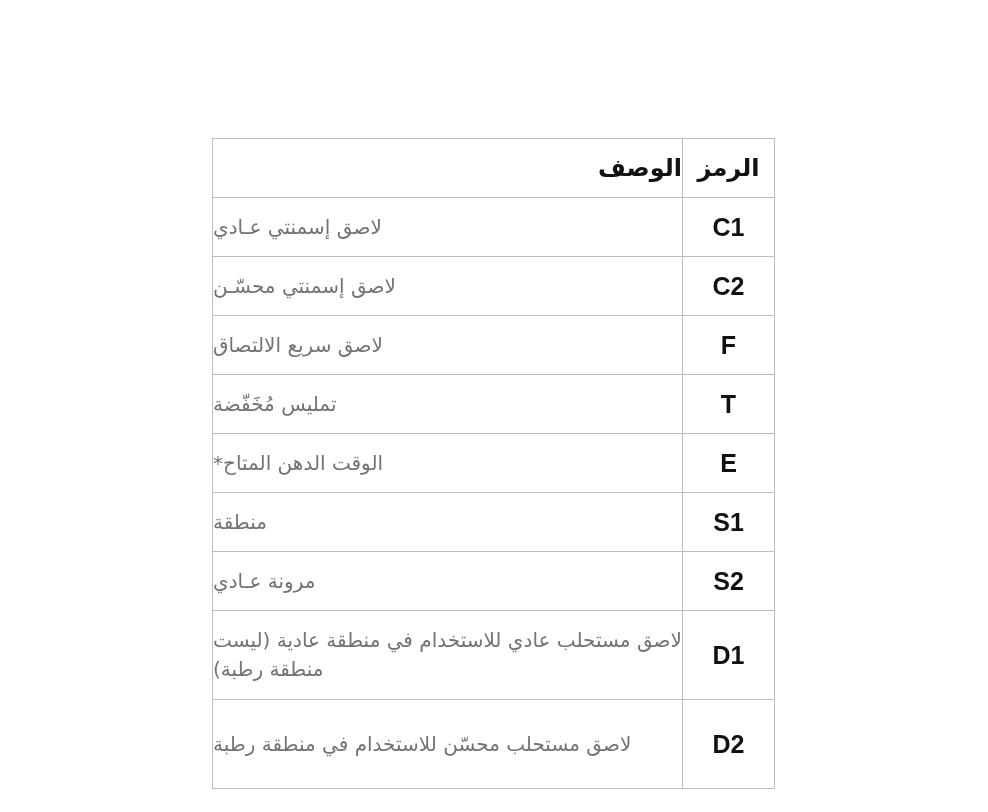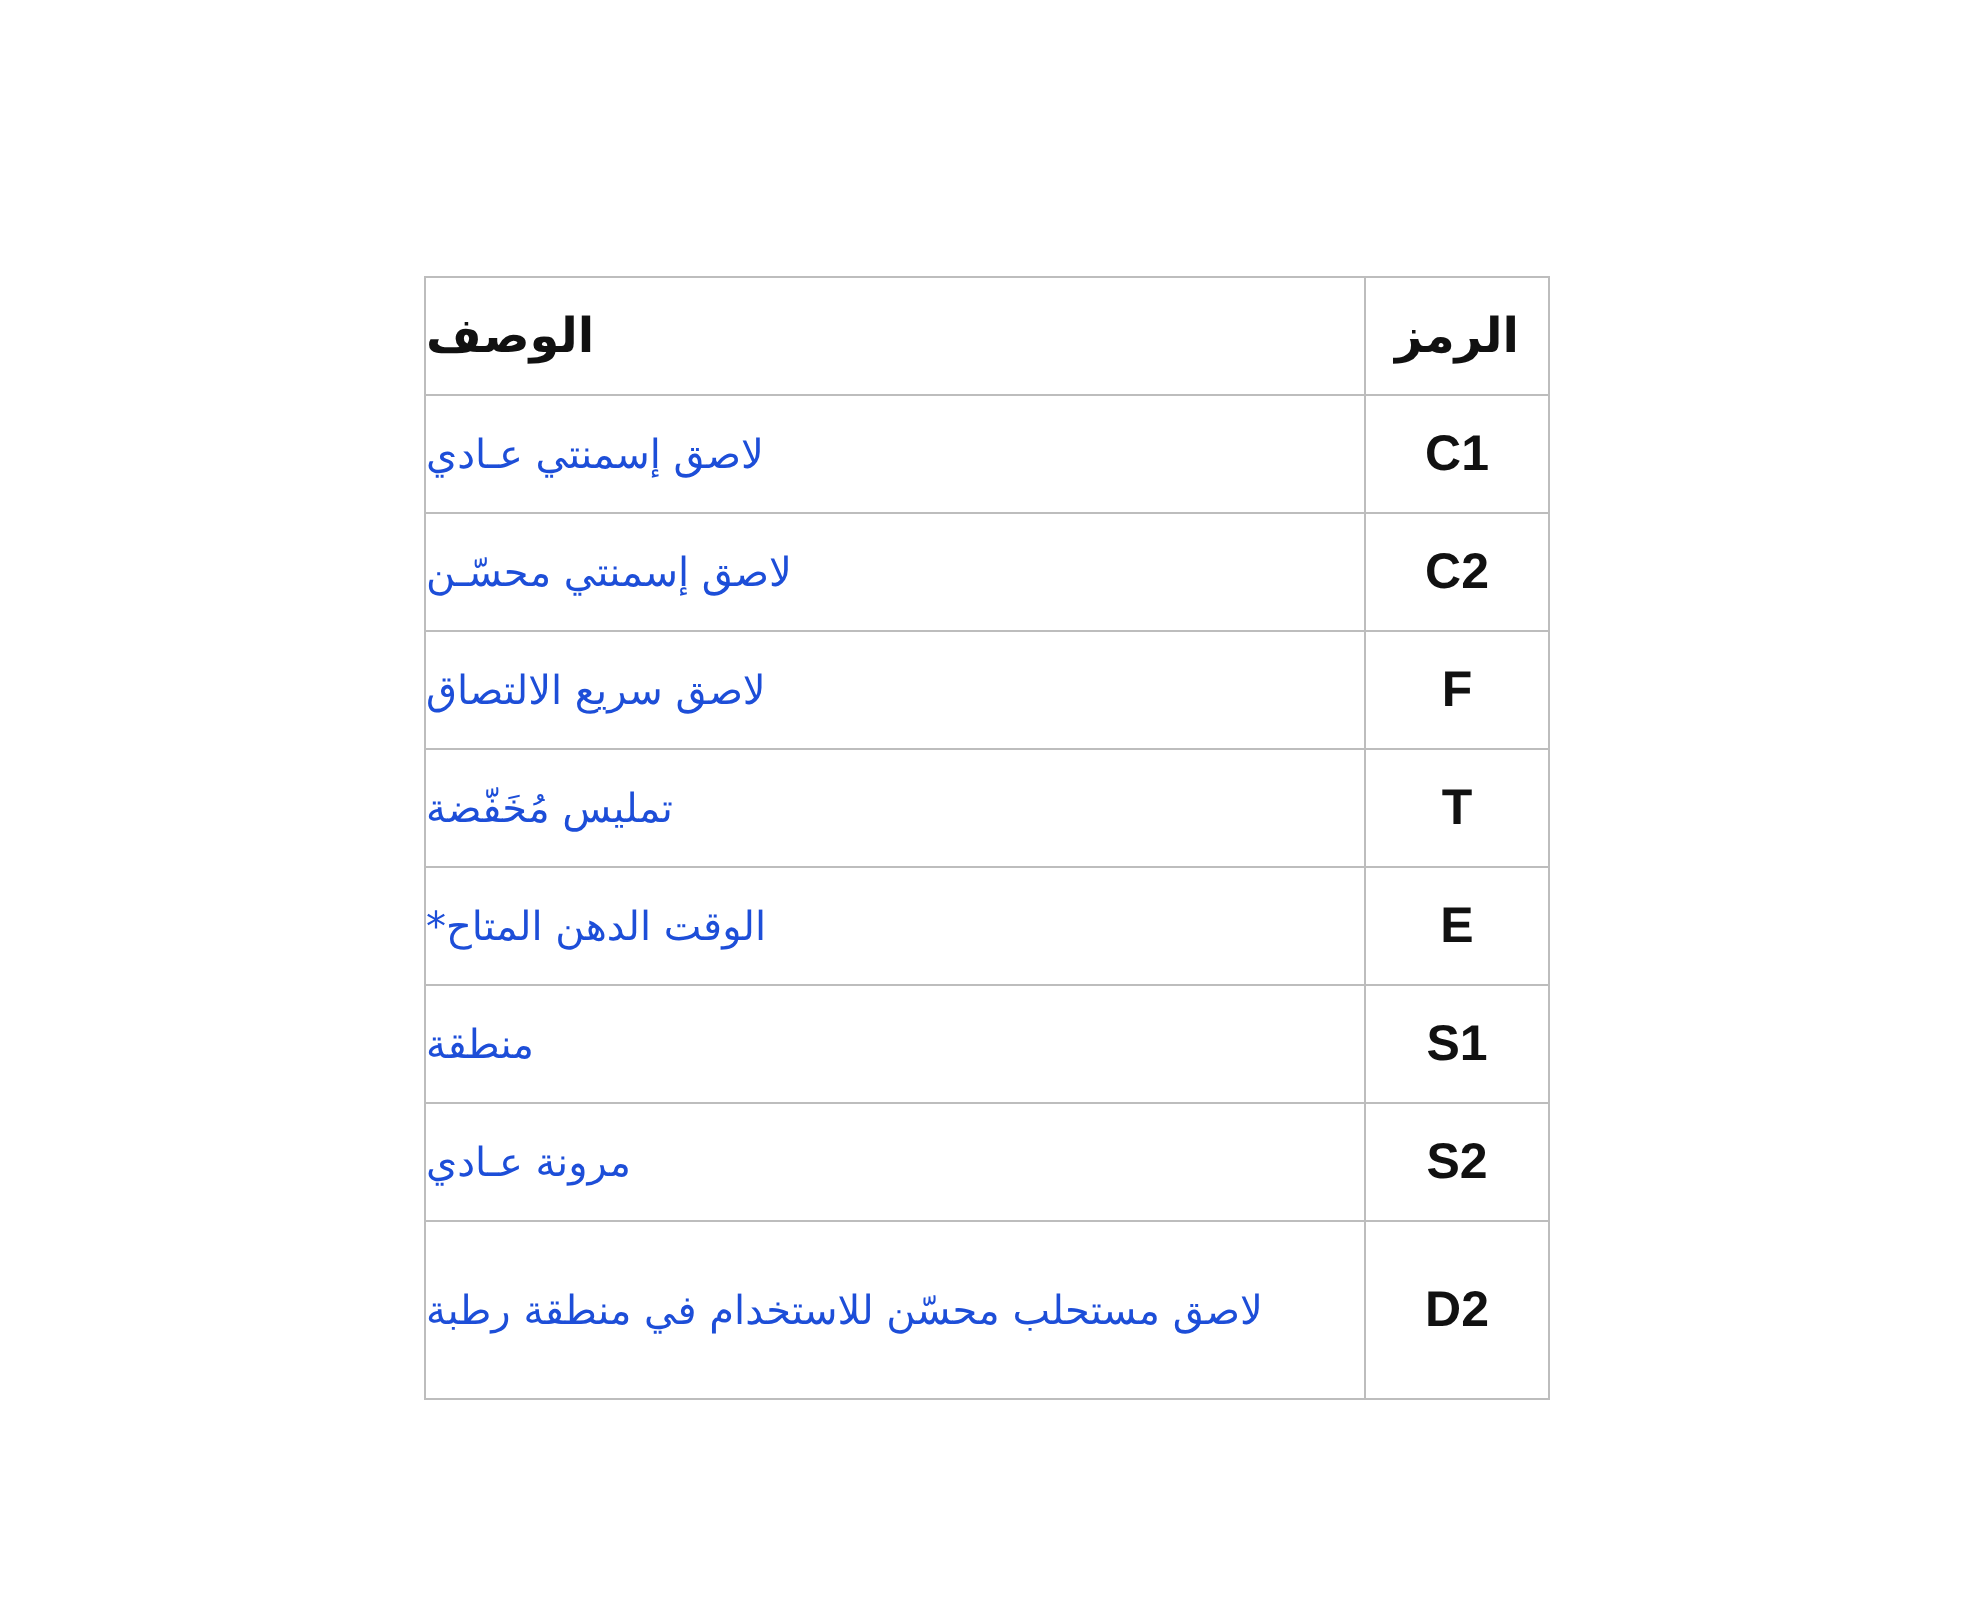--- a/index.html
+++ b/index.html
@@ -130,33 +130,33 @@
     font-size: 25px;
     font-weight: bold;
     color: #111111;
     height: 58px;
     font-family: "Liberation Sans", sans-serif;
     margin-left: 40px;
   }
   .cell-desc {
     text-align: left;
     font-size: 20px;
-    color: #1d4ed8;
+    color: #737373;
     padding: 6px 14px 6px 18px;
     line-height: 1.45;
     height: 58px;
     direction: rtl;
   }
   .head-cell {
     font-size: 24px;
     font-weight: bold;
     height: 58px;
   }
   .head-code { text-align: center; }
-  .head-desc { text-align: left; padding-left: 18px; }
+  .head-desc { text-align: right; padding-left: 18px; }
 
   tr.tall .cell-code,
   tr.tall .cell-desc { height: 88px; }
 </style>
 </head>
 <body>
 
 <div class="page">
 
 
@@ -196,20 +196,24 @@
         </tr>
         <tr>
           <td class="cell-code">S1</td>
           <td class="cell-desc">منطقة</td>
         </tr>
         <tr>
           <td class="cell-code">S2</td>
           <td class="cell-desc">مرونة عـادي</td>
         </tr>
         <tr class="tall">
+          <td class="cell-code">D1</td>
+          <td class="cell-desc">لاصق مستحلب عادي للاستخدام في منطقة عادية (ليست منطقة رطبة)</td>
+        </tr>
+        <tr class="tall">
           <td class="cell-code">D2</td>
           <td class="cell-desc">لاصق مستحلب محسّن للاستخدام في منطقة رطبة</td>
         </tr>
       </tbody>
     </table>
   </div>
 
 </div>
 
 </body></html>

